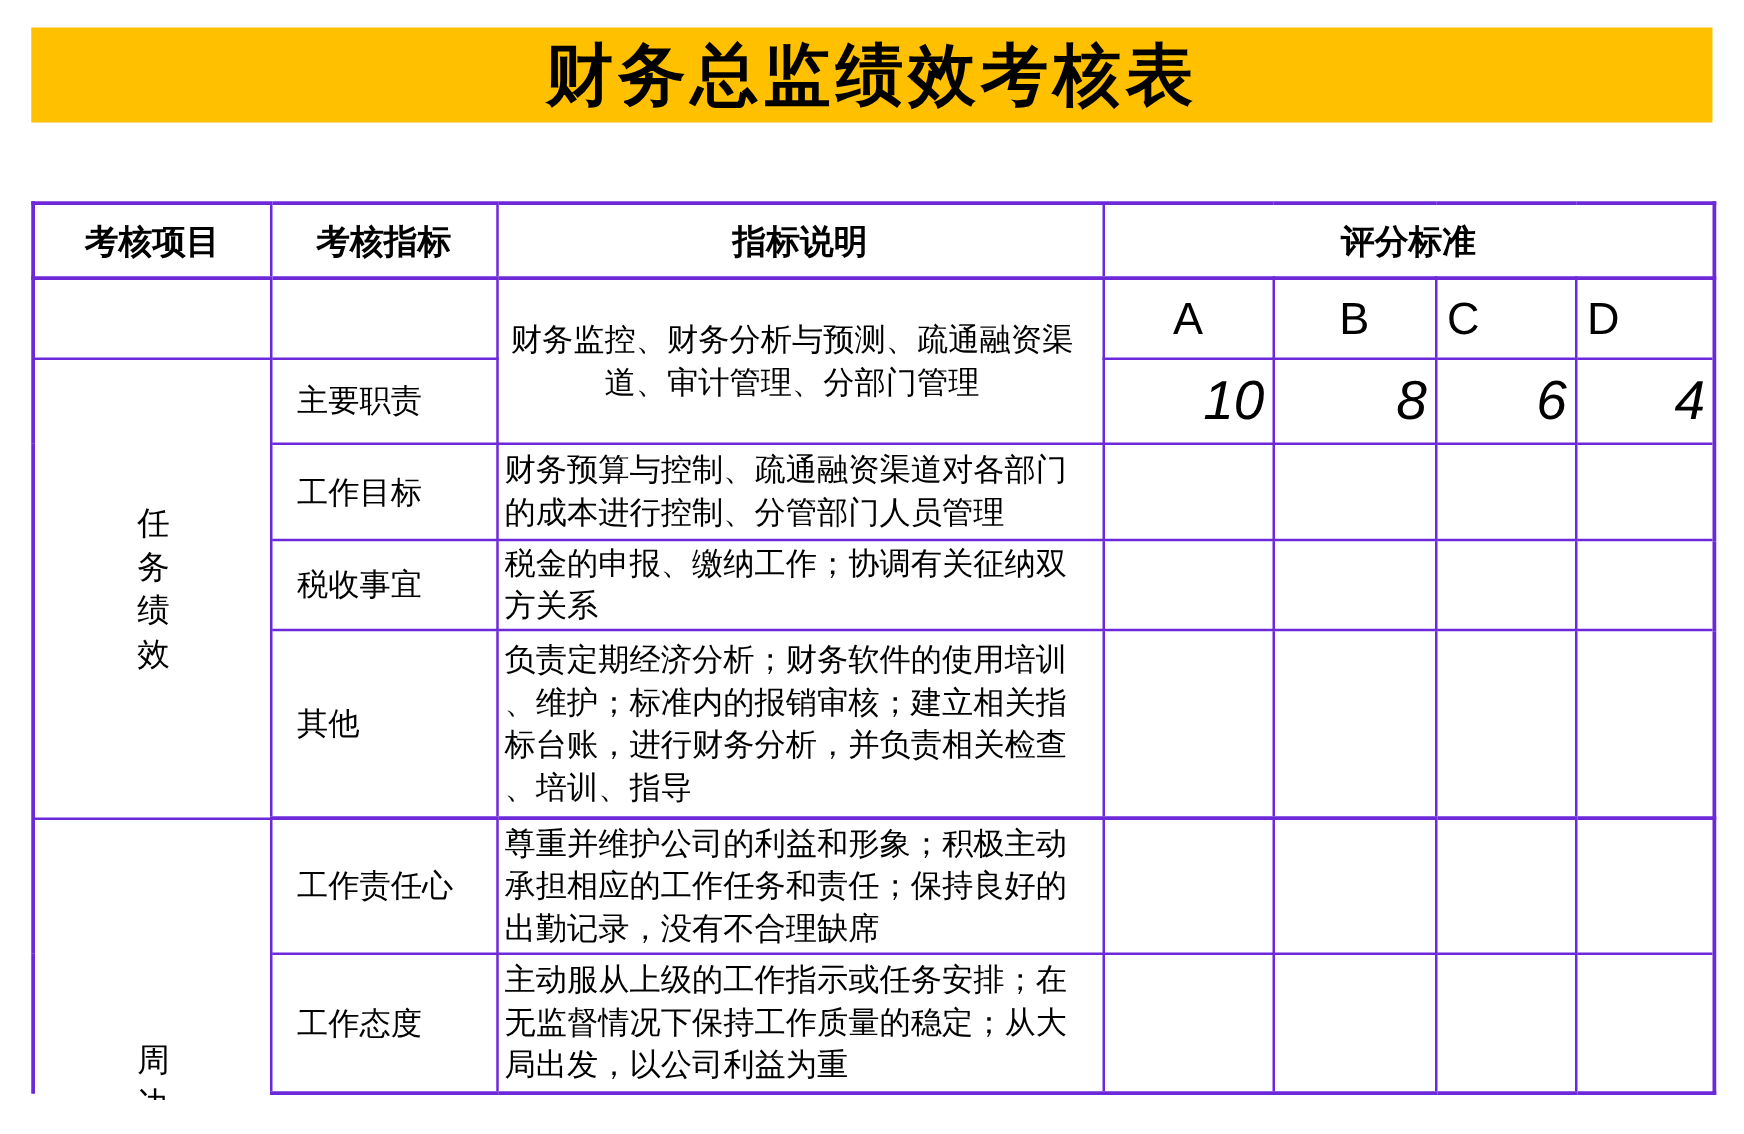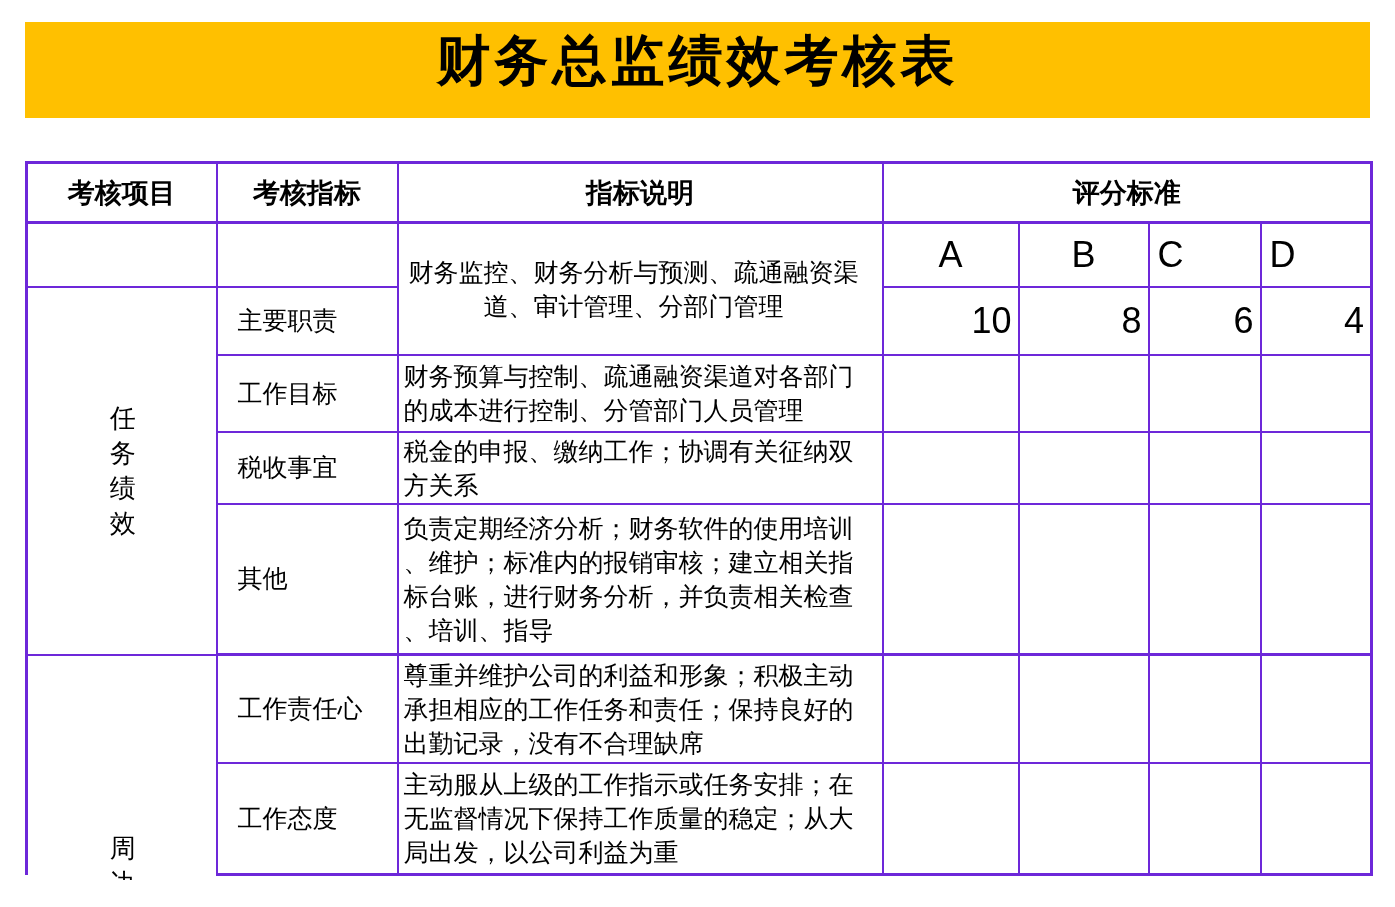--- a/index.html
+++ b/index.html
@@ -13,21 +13,21 @@
   }
   .page-clip {
     position: absolute; top: 0; left: 0;
     width: 1395px; height: 880px;
     overflow: hidden;
     background: #fff;
   }
   
   .banner {
     position: absolute; left: 25px; top: 22px;
-    width: 1345px; height: 96px;
+    width: 1345px; height: 76px;
     background: #FFC000;
     text-align: center;
   }
   .banner .title {
     line-height: 76px;
     font-size: 54px;
     font-weight: 900;
     letter-spacing: 4px;
     color: #000;
     white-space: nowrap;
@@ -79,23 +79,24 @@
     line-break: anywhere;
     overflow-wrap: anywhere;
   }
   td.desc.center { text-align: center; }
   td.grade {
     font-size: 36px;
     text-align: center;
   }
   td.grade.left { text-align: left; padding-left: 8px; }
   td.score {
-    font-size: 36px;
+    font-size: 44px;
     text-align: right;
     padding-right: 6px;
+    font-style: italic;
   }
   td.section { text-align: center; }
   .vtext {
     width: 28px;
     margin: 0 auto;
     font-size: 26px;
     line-height: 35px;
     word-break: break-all;
     text-align: right;
   }

